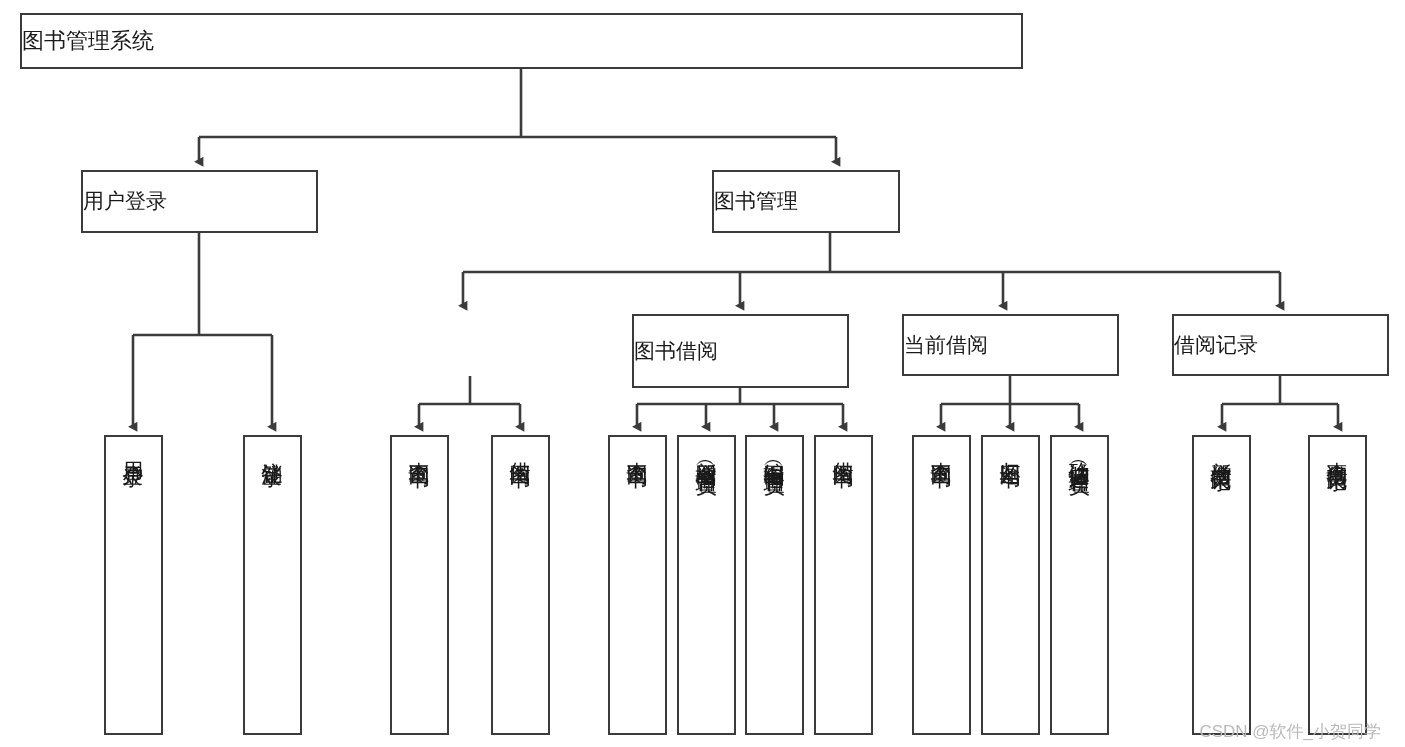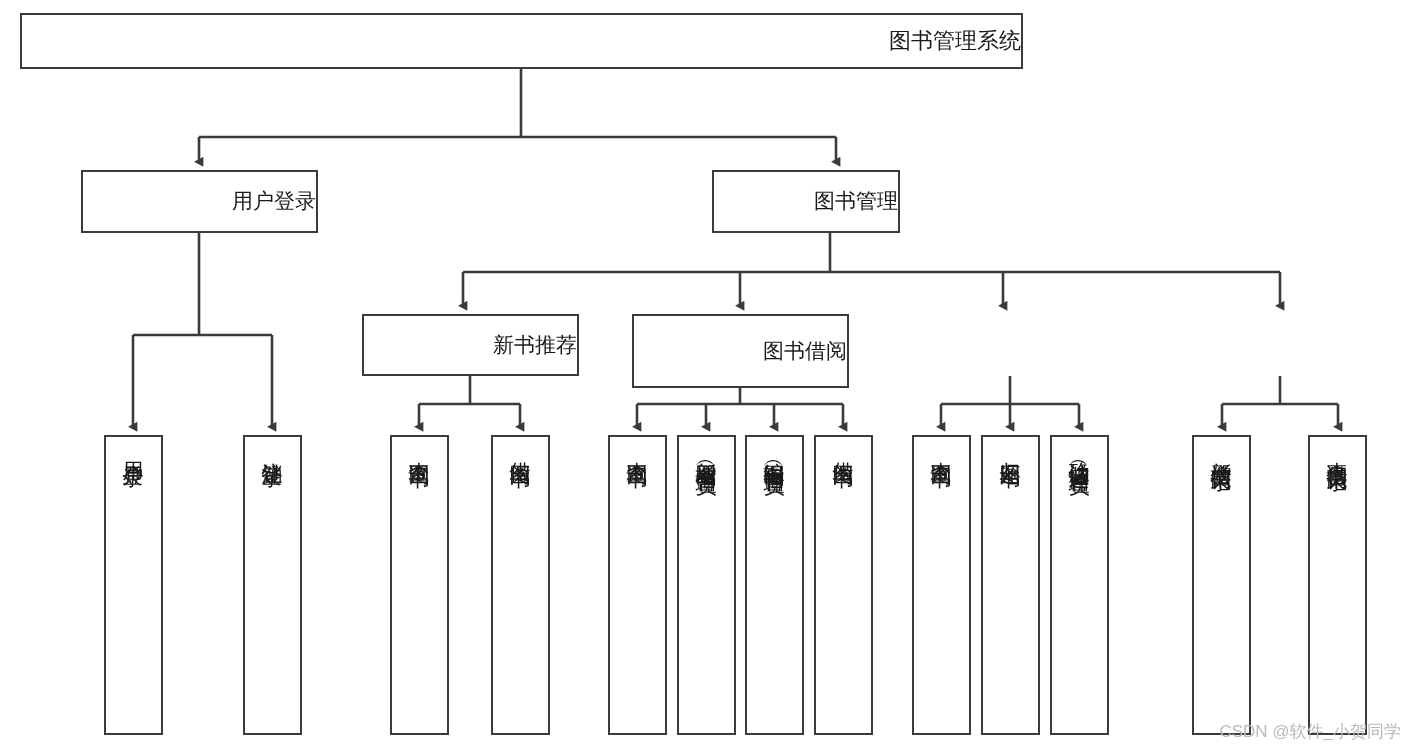--- a/index.html
+++ b/index.html
@@ -25,21 +25,21 @@
     width: 1405px;
     height: 747px;
   }
   .node {
     position: absolute;
     box-sizing: border-box;
     background: #ffffff;
     border: 2px solid #3b3b3b;
     display: flex;
     align-items: center;
-    justify-content: flex-end;
+    justify-content: flex-start;
     z-index: 2;
   }
   .node .node-label {
     color: #1a1a1a;
     text-align: center;
     line-height: 1.18;
     white-space: nowrap;
   }
   
   .node.horiz .node-label {
@@ -58,21 +58,21 @@
   .node.vert .node-label {
     font-size: 21px;
     writing-mode: vertical-rl;
     text-orientation: upright;
     letter-spacing: 2px;
     line-height: 1;
     white-space: nowrap;
   }
   #watermark {
     position: absolute;
-    right: 4px;
+    right: 24px;
     bottom: 4px;
     font-size: 17px;
     color: #b9b9b9;
     z-index: 5;
     white-space: nowrap;
     font-family: "Liberation Sans", "DejaVu Sans", sans-serif;
   }
 </style>
 </head>
 <body>
@@ -133,26 +133,29 @@
     <span class="node-label">图书管理系统</span>
   </div>
 
   <div class="node horiz" style="left:81px; top:170px; width:237px; height:63px;">
     <span class="node-label">用户登录</span>
   </div>
   <div class="node horiz" style="left:712px; top:170px; width:188px; height:63px;">
     <span class="node-label">图书管理</span>
   </div>
 
-  <div class="node horiz" style="left:362px; top:314px; width:217px; height:62px;">
-    <span class="node-label">新书推荐</span>
-  </div>
   <div class="node horiz" style="left:632px; top:314px; width:217px; height:74px;">
     <span class="node-label">图书借阅</span>
   </div>
+  <div class="node horiz" style="left:902px; top:314px; width:217px; height:62px;">
+    <span class="node-label">当前借阅</span>
+  </div>
+  <div class="node horiz" style="left:1172px; top:314px; width:217px; height:62px;">
+    <span class="node-label">借阅记录</span>
+  </div>
 
   <div class="node vert" style="left:104px; top:435px; width:59px; height:300px;">
     <span class="node-label">用户登录</span>
   </div>
   <div class="node vert" style="left:243px; top:435px; width:59px; height:300px;">
     <span class="node-label">注销登录</span>
   </div>
 
   <div class="node vert" style="left:390px; top:435px; width:59px; height:300px;">
     <span class="node-label">查询图书</span>

